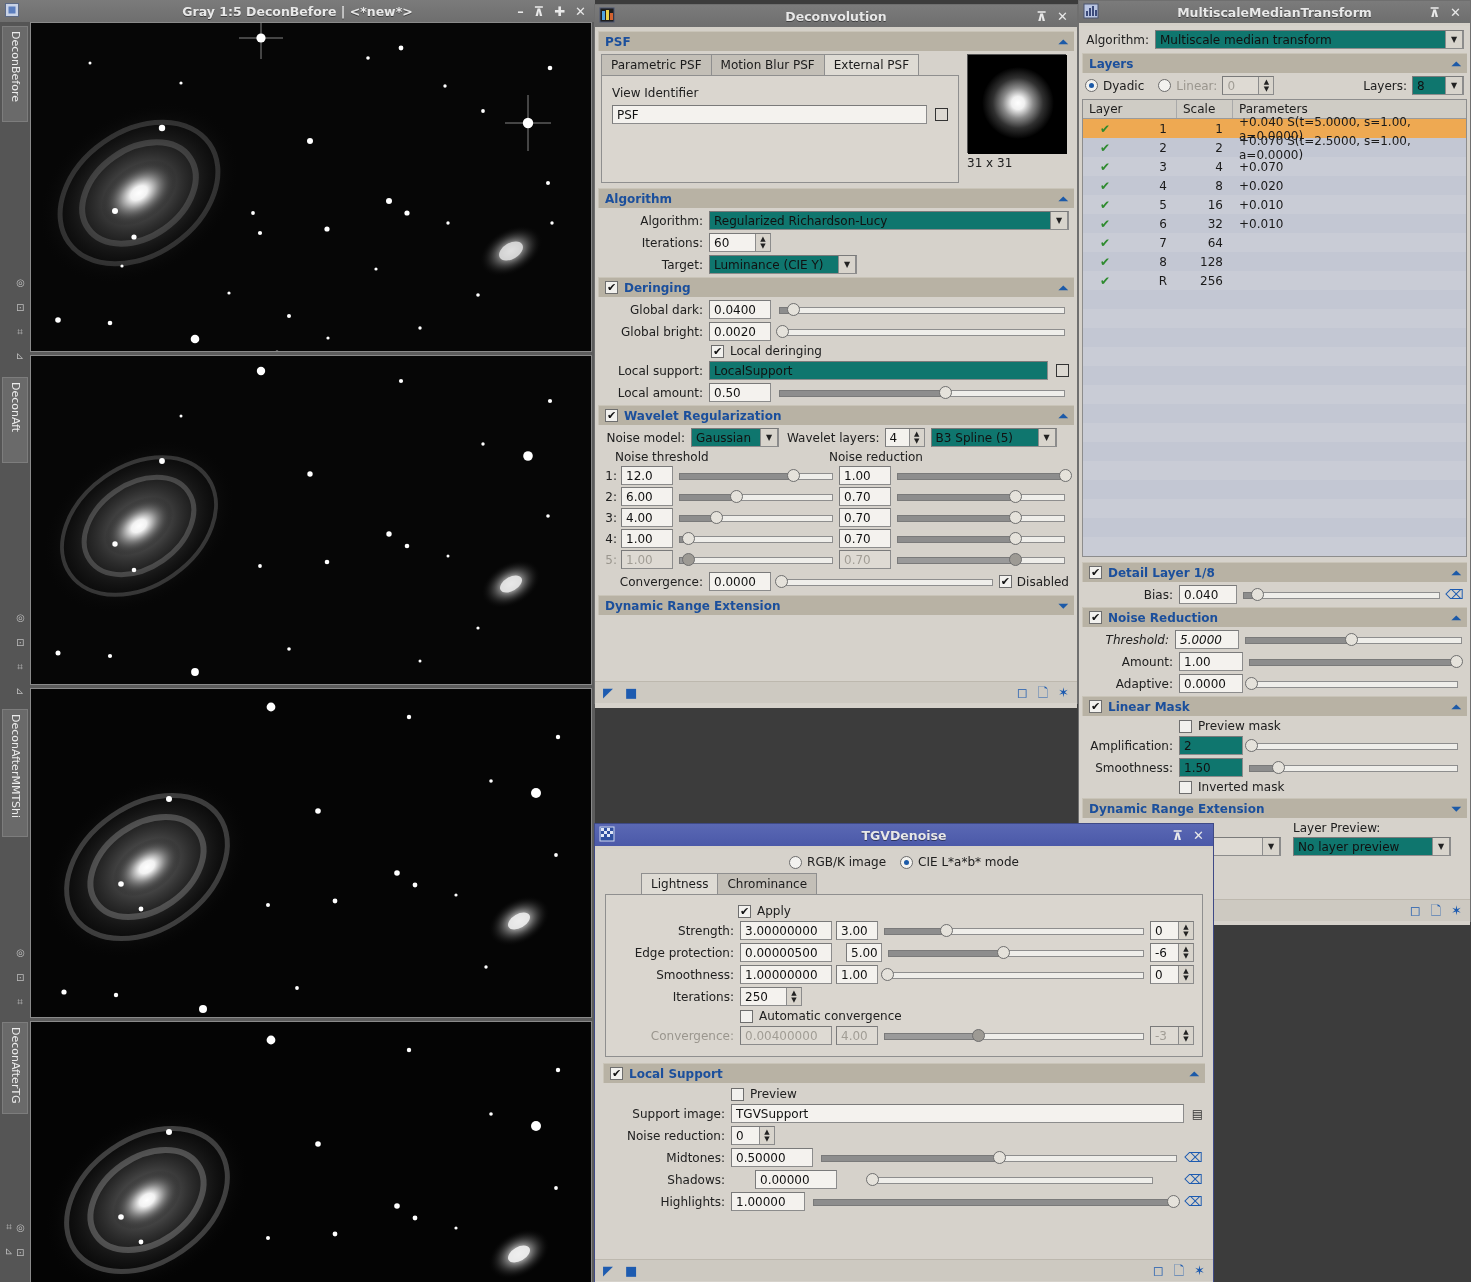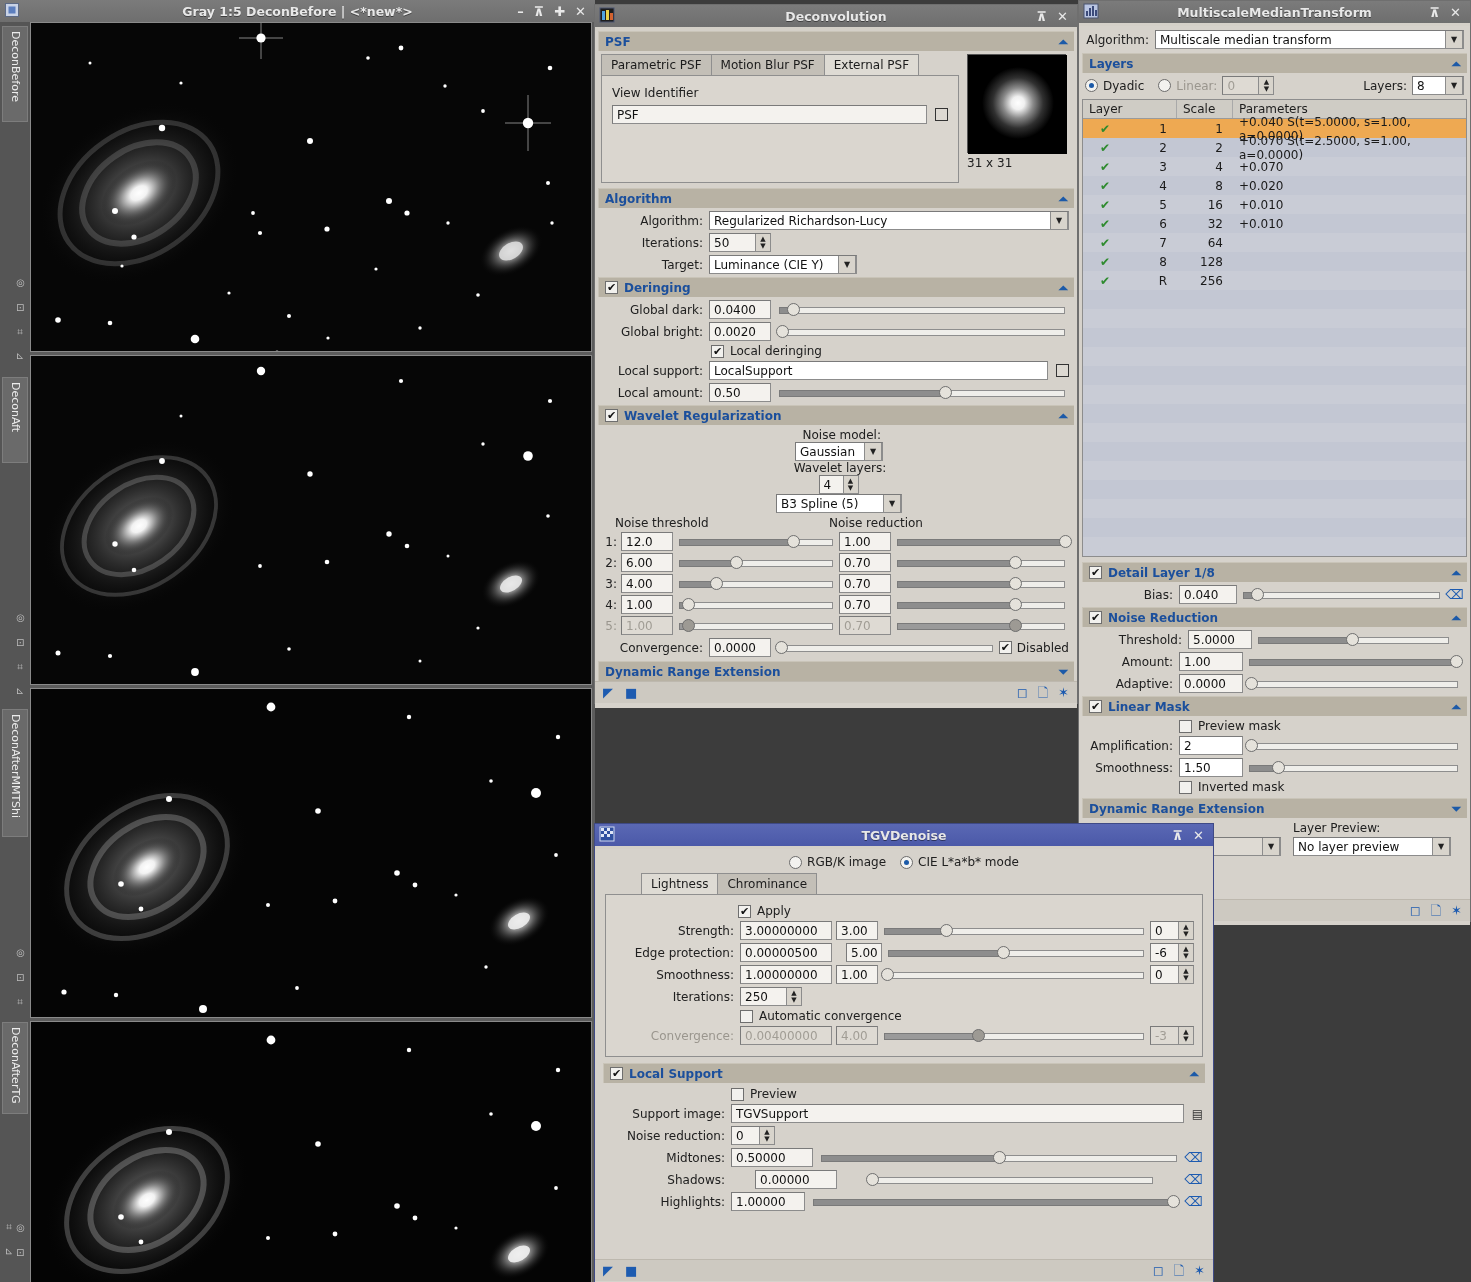--- a/index.html
+++ b/index.html
@@ -55,21 +55,21 @@
         display:inline-flex; align-items:center; justify-content:center; flex:0 0 auto;}
   .rb i { width: 5px; height: 5px; border-radius: 50%; background: #1c5aa8; display:block; }
   .rb.off i { background: transparent; }
 
   .row { display: flex; align-items: center; margin: 3px 0; }
   .lbl { color: #202020; font-size: 12px; text-align: right; }
   .lbl.dim { color: #9a968e; }
 
   
   .fld {
-    background: #ffffff; border: 1px solid #8c8c8c;
+    background: #0f766e; border: 1px solid #8c8c8c;
     border-top-color: #7a7a7a; border-left-color: #7a7a7a;
     height: 19px; display: flex; align-items: center; padding: 0 4px;
     font-size: 12px; color: #111; overflow: hidden; white-space: nowrap;
   }
   .fld.white { background: #f4f2ee; }
   .fld.dis { color: #a19d95; background: #dedad3; }
   .combo { position: relative; padding-right: 20px; }
   .combo .car {
     position: absolute; right: 0; top: -1px; bottom: -1px; width: 18px;
     background: #d8d4cc; border: 1px solid #8c8c8c;
@@ -531,21 +531,21 @@
             <span class="knob" style="left:7%"></span>
         </span>
         <span class="ic-blue">⌫</span>
       </div>
 
       <div class="sect">
         <span class="cb">✔</span>
         <span>Noise Reduction</span>
         <span class="arrow">⏶</span>
       </div>
-      <div class="row" style="padding:0 15px;">
+      <div class="row" style="padding:0 2px;font-style:italic;">
         <span class="lbl" style="width:88px;">Threshold:</span>
         <span class="fld white" style="width:64px; margin-left:6px;">
           <span>5.0000</span>
         </span>
         <span class="sl" style="margin:0 6px;">
           <span class="track"></span>
             <span class="fill" style="width:49%"></span>
             <span class="knob" style="left:49%"></span>
         </span>
       </div>
@@ -707,21 +707,21 @@
       <div class="row" style="padding:0 8px;">
         <span class="lbl" style="width:100px;">Algorithm:</span>
         <span class="fld combo" style="flex:1; margin-left:6px;">
           <span>Regularized Richardson-Lucy</span>
           <span class="car">▼</span>
         </span>
       </div>
       <div class="row" style="padding:0 8px;">
         <span class="lbl" style="width:100px;">Iterations:</span>
         <span class="fld spin white" style="width:62px; margin-left:6px;">
-          <span>50</span>
+          <span>60</span>
           <span class="sp">
               <span>▲</span>
               <span>▼</span>
             </span>
         </span>
       </div>
       <div class="row" style="padding:0 8px;">
         <span class="lbl" style="width:100px;">Target:</span>
         <span class="fld combo" style="width:148px; margin-left:6px;">
           <span>Luminance (CIE Y)</span>
@@ -777,21 +777,21 @@
             <span class="fill" style="width:58%"></span>
             <span class="knob" style="left:58%"></span>
         </span>
       </div>
 
       <div class="sect">
         <span class="cb">✔</span>
         <span>Wavelet Regularization</span>
         <span class="arrow">⏶</span>
       </div>
-      <div class="row" style="padding:0 0;flex-direction:column;">
+      <div class="row" style="padding:0 0;">
         <span class="lbl" style="width:90px;">Noise model:</span>
         <span class="fld combo" style="width:88px; margin-left:6px;">
           <span>Gaussian</span>
           <span class="car">▼</span>
         </span>
         <span class="lbl" style="margin-left:8px;text-align:center;">Wavelet layers:</span>
         <span class="fld spin white" style="width:40px; margin-left:5px;">
           <span>4</span>
           <span class="sp">
               <span>▲</span>

